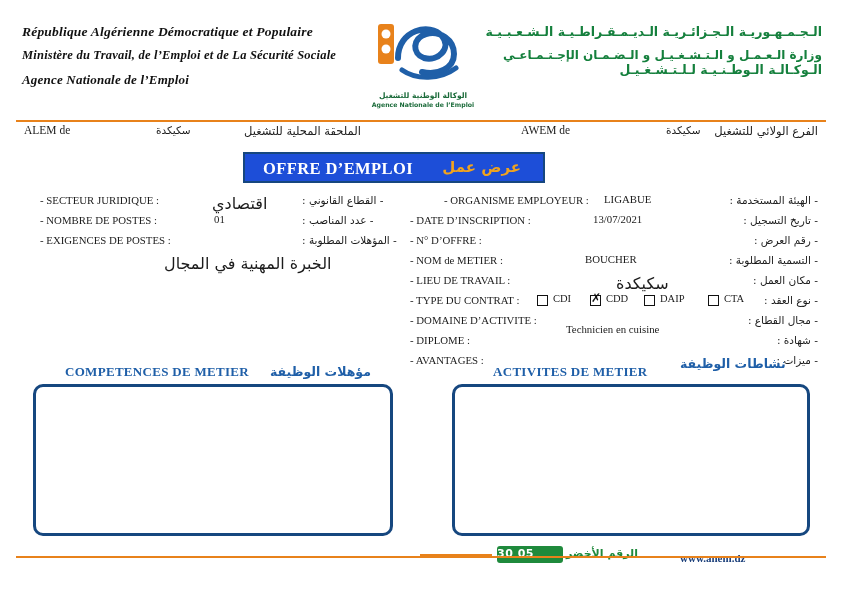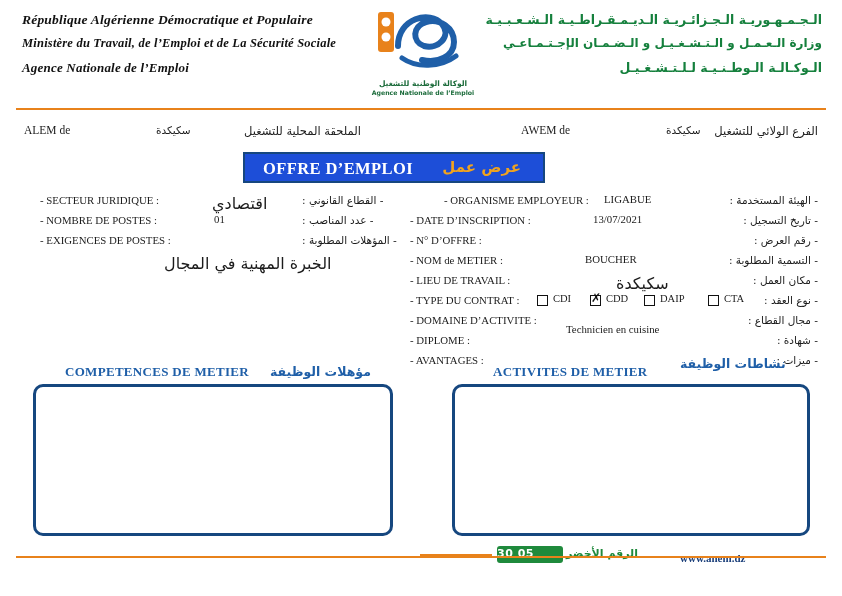--- a/index.html
+++ b/index.html
@@ -14,21 +14,21 @@
     position: relative;
     width: 842px;
     height: 596px;
     overflow: hidden;
     background: #fff;
   }
 
   
   .header {
     position: absolute;
-    left: 0; top: 0;
+    left: 0; top: 12px;
     width: 842px;
     height: 136px;
   }
   .hdr-left {
     position: absolute;
     left: 22px; top: 12px;
     width: 330px;
   }
   .hdr-left div {
     font-family: "Liberation Serif", serif;
@@ -49,21 +49,21 @@
     direction: rtl;
   }
   .hdr-right div {
     font-family: "DejaVu Sans", sans-serif;
     font-weight: bold;
     color: #15803d;
     letter-spacing: 2.5px;
     text-align: right;
   }
   .hr1 { font-size: 12.5px; margin-bottom: 9px; }
-  .hr2 { font-size: 12px; margin-bottom: 10px; }
+  .hr2 { font-size: 12px; }
   .hr3 { font-size: 12.5px; letter-spacing: 4px; }
 
   
   .logo {
     position: absolute;
     left: 368px; top: 6px;
     width: 110px; height: 96px;
   }
   .logo-mark { position: absolute; left: 0; top: 0; }
   .logo-cap {

